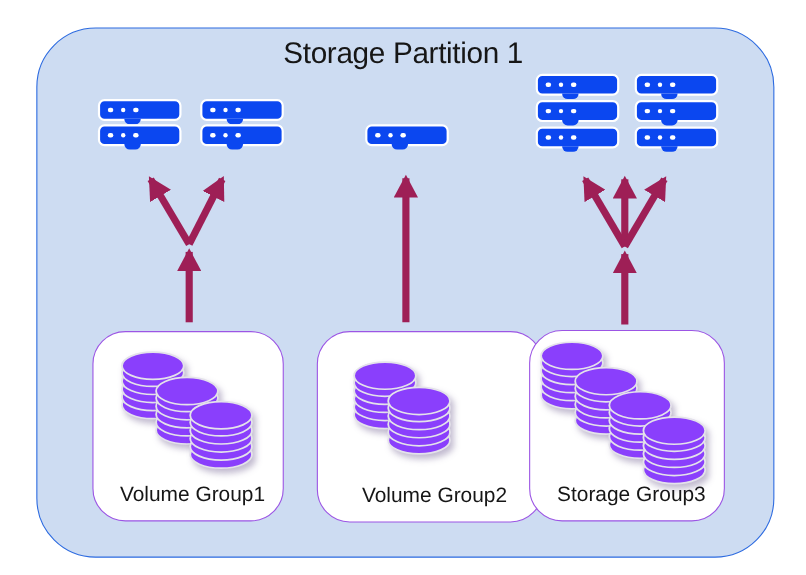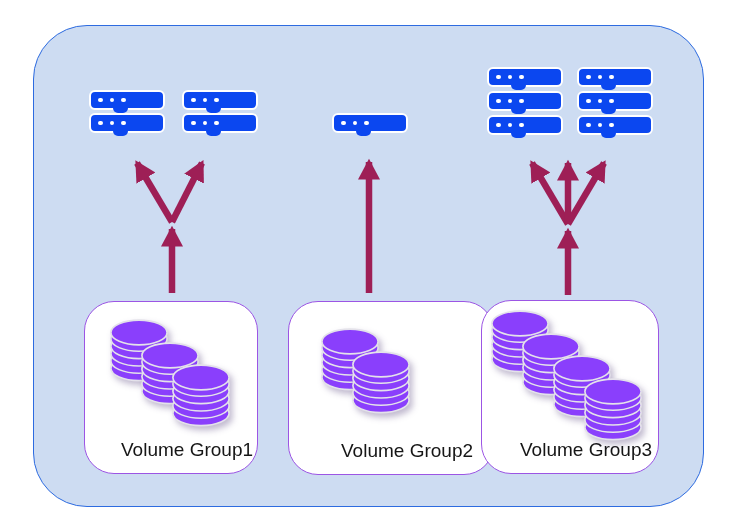--- a/index.html
+++ b/index.html
@@ -56,30 +56,31 @@
   .vg-2{left:288px;top:301px;width:206px;height:174px;}
   .vg-3{left:481px;top:300px;width:178px;height:174px;}
   .disk-area{position:absolute;}
   .vg-1 .disk-area{left:23px;top:14px;}
   .vg-2 .disk-area{left:30px;top:23px;}
   .vg-3 .disk-area{left:7px;top:6px;}
   .stack{position:absolute;width:62px;height:66px;
          filter:drop-shadow(3px 4px 3px rgba(50,25,95,0.30));}
   .stack svg{display:block;}
   .vg-label{
-    position:absolute;left:16px;bottom:12px;width:100%;
+    position:absolute;left:4px;bottom:12px;width:100%;
     text-align:center;font-size:19px;color:var(--text);
   }
 </style>
 </head>
 <body>
 
 <div class="canvas">
 
   <div class="partition"></div>
+  <div class="partition-title">Storage Partition 1</div>
 
   <div class="cluster cluster-1" style="grid-template-columns: repeat(2, 76px);">
       <div class="server">
         <span class="dot"></span>
         <span class="dot"></span>
         <span class="dot"></span>
       </div>
       <div class="server">
         <span class="dot"></span>
         <span class="dot"></span>
@@ -271,16 +272,16 @@
               <ellipse cx="32" cy="57" rx="29" ry="13.5"></ellipse>
               <ellipse cx="32" cy="49" rx="29" ry="13.5"></ellipse>
               <ellipse cx="32" cy="41" rx="29" ry="13.5"></ellipse>
               <ellipse cx="32" cy="33" rx="29" ry="13.5"></ellipse>
               <ellipse cx="32" cy="25" rx="29" ry="13.5"></ellipse>
               <ellipse cx="32" cy="18" rx="29" ry="13.5"></ellipse>
             </g>
           </svg>
         </div>
       </div>
-    <div class="vg-label">Volume Group3</div>
+    <div class="vg-label">Storage Group3</div>
   </div>
 
 </div>
 
 </body></html>

